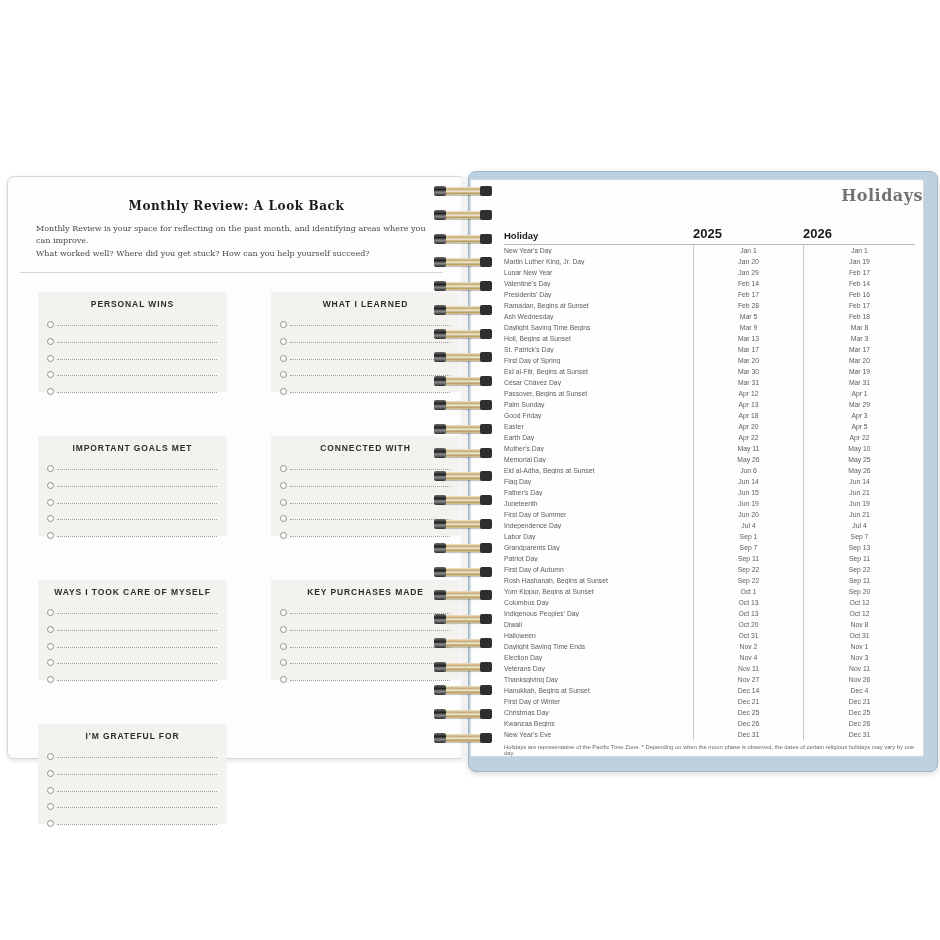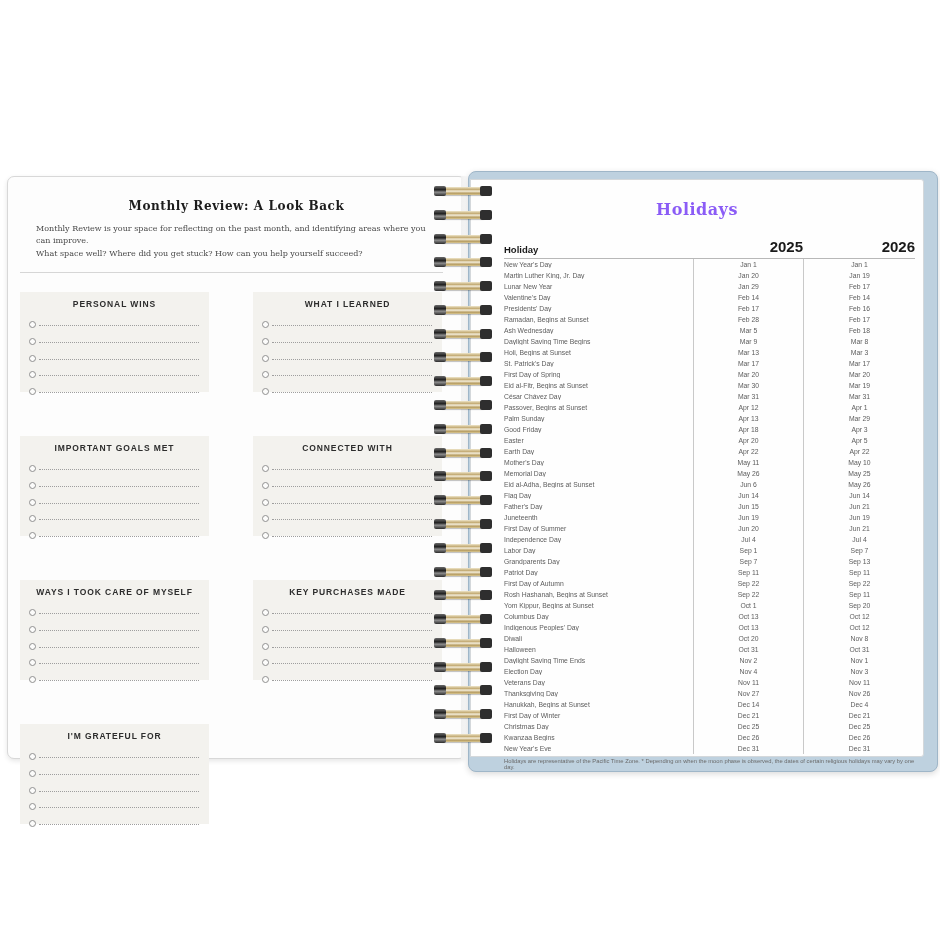--- a/index.html
+++ b/index.html
@@ -13,42 +13,42 @@
                box-shadow:0 2px 5px rgba(0,0,0,0.10); }
   .left-page::before { content:''; position:absolute; left:-6px; top:8px; bottom:-6px; width:10px;
                border-left:1px solid #d4d4d4; border-bottom:1px solid #d9d9d9;
                border-radius:8px 0 0 10px; background:#fbfbfb; z-index:-1; }
   .lp-title { margin-top:22px; text-align:center; font-family:"DejaVu Serif", serif;
               font-weight:700; font-size:12px; letter-spacing:0.6px; color:#1c1c1c; }
   .lp-sub { margin:10px 28px 0; text-align:left; font-family:"DejaVu Serif", serif;
             font-size:8px; line-height:1.55; color:#4a4a4a; }
   .lp-hr { margin:12px 22px 0 12px; border-top:1px solid #d6d6d6; }
   .sec-grid { display:grid; grid-template-columns:189px 189px; column-gap:9px; row-gap:17px;
-              margin:19px 0 0 12px;gap:44px; }
+              margin:19px 0 0 30px;gap:44px; }
   .sec { background:#f3f2ee; height:100px; padding:5px 9px 0 9px; }
   .sec-title { text-align:center; font-size:8.5px; font-weight:700; letter-spacing:0.9px;
                color:#2d2d2d; height:14px; line-height:14px; }
   .sec-row { display:flex; align-items:flex-end; height:16.8px; }
   .circ { width:7px; height:7px; border:1px solid #909090; border-radius:50%;
           background:#fcfcfb; margin-bottom:0px; flex:0 0 auto; }
   .dot { flex:1; border-bottom:1.5px dotted #9e9e9e; margin:0 1px 2px 3px; }
 
   
   .cover { position:absolute; left:468px; top:171px; width:470px; height:601px;
            background:#bed1df; border:1px solid #9fb6c8; border-radius:8px;
            box-shadow:0 2px 6px rgba(0,0,0,0.15); }
   .right-page { position:absolute; left:1px; top:7px; right:13px; bottom:14px;
                 background:#fefefe; border:1px solid #d4d8db; border-radius:0 3px 3px 0; }
-  .rp-title { margin-top:20px; text-align:center; font-family:"DejaVu Serif", serif;
-              font-weight:700; font-size:16px; letter-spacing:0.5px; color:#8b5cf6; }
+  .rp-title { margin-top:6px; text-align:right; font-family:"DejaVu Serif", serif;
+              font-weight:700; font-size:16px; letter-spacing:0.5px; color:#737373; }
   .htable { margin:24px 8px 0 33px; }
   .hhead { display:flex; align-items:flex-end; height:16px; border-bottom:1px solid #b8b8b8;
            padding-bottom:3px; }
   .hh-name { flex:1; font-size:9.5px; font-weight:700; color:#1a1a1a; }
-  .hh-year { width:110px; text-align:right; font-size:15px; font-weight:700; color:#1a1a1a; }
+  .hh-year { width:110px; text-align:left; font-size:13px; font-weight:700; color:#1a1a1a; }
   .hh-year.y26 { width:112px; }
   .hbody { }
   .hrow { display:flex; align-items:center; height:11px; }
   .hname { flex:1; font-size:6.8px; color:#5c5c5c; white-space:nowrap; overflow:hidden; }
   .hdate { width:110px; text-align:center; font-size:6.8px; color:#5c5c5c;
            border-left:1px solid #c9c9c9; align-self:stretch; line-height:11px; }
   .hdate.c26 { width:112px; }
   .footnote { margin:4px 8px 0 33px; font-size:5.8px; color:#6a6a6a; }
 
   
@@ -68,21 +68,21 @@
 </style>
 </head>
 <body>
 
 <div class="stage">
 
   <div class="left-page">
     <div class="lp-title">Monthly Review: A Look Back</div>
     <div class="lp-sub">
       <span>Monthly Review is your space for reflecting on the past month, and identifying areas where you can improve.</span><br>
-      <span>What space well? Where did you get stuck? How can you help yourself succeed?</span>
+      <span>What worked well? Where did you get stuck? How can you help yourself succeed?</span>
     </div>
     <div class="lp-hr"></div>
     <div class="sec-grid">
         <div class="sec">
           <div class="sec-title">PERSONAL WINS</div>
           <div class="sec-row">
             <div class="circ"></div>
             <div class="dot"></div>
           </div>
           <div class="sec-row">

